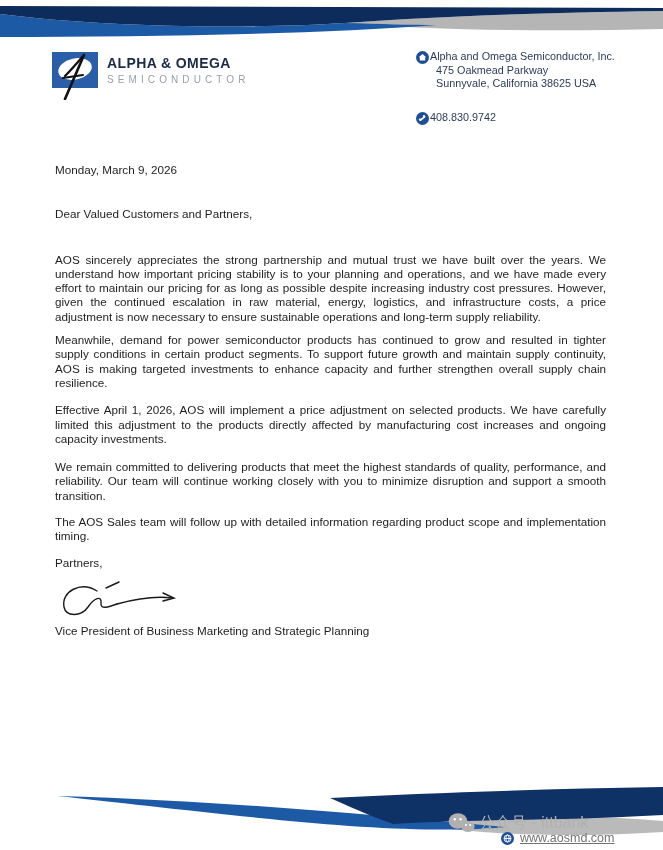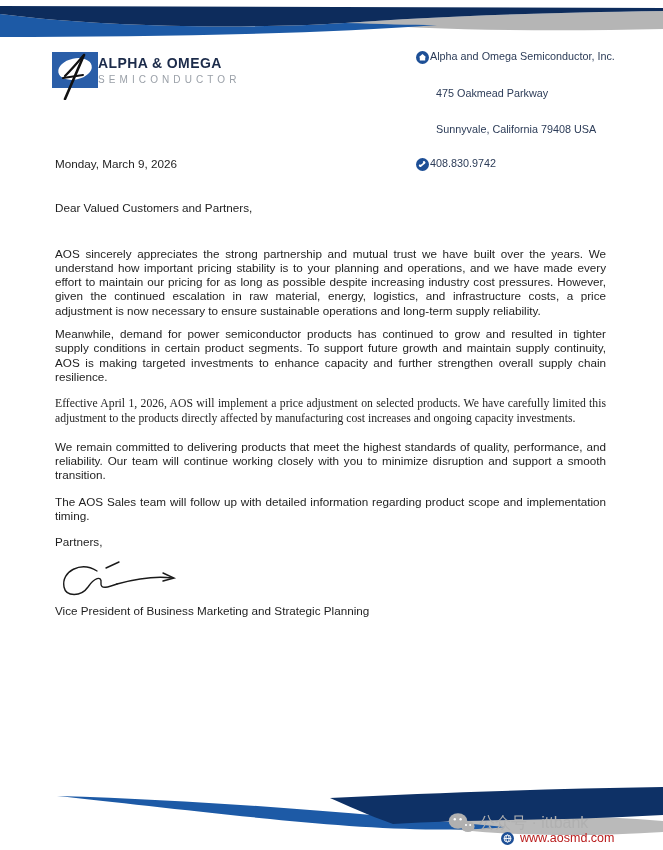--- a/index.html
+++ b/index.html
@@ -6,58 +6,58 @@
   .page {
     position:relative; width:663px; height:850px; margin:0 auto;
     background:#fff; overflow:hidden;
     font-family:"Liberation Sans", sans-serif; color:#1e1e1e;
   }
   svg { display:block; }
   .ribbon-top { position:absolute; top:0; left:0; z-index:1; }
   .ribbon-bottom { position:absolute; top:775px; left:0; z-index:1; }
 
   
-  .logo { position:absolute; top:52px; left:52px; display:flex; z-index:2; }
+  .logo { position:absolute; top:52px; left:52px; display:flex; gap:9px; z-index:2; }
   .logo-mark { width:46px; height:48px; flex:none; }
   .logo-text { padding-top:3px; }
   .logo-name { font-size:14px; font-weight:bold; color:#1c2b4a; letter-spacing:.4px; white-space:nowrap; }
   .logo-sub  { font-size:10px; color:#9aa0a8; letter-spacing:4.1px; margin-top:3px; white-space:nowrap; }
 
   .contact { position:absolute; top:50px; left:416px; width:236px; z-index:2;
              font-size:10.8px; line-height:13.4px; color:#2c3c58; }
   .c-row { display:flex; gap:1px; align-items:flex-start; }
   .icon-circle { width:13px; height:13px; border-radius:50%; background:#1d4f96;
                  flex:none; display:flex; align-items:center; justify-content:center; margin-top:0.5px; }
-  .c-indent { padding-left:20px;margin-top:23px; }
+  .c-indent { padding-left:20px; }
   .c-phone { margin-top:21px; }
 
   
-  .body { position:absolute; top:157px; left:55px; width:551px; z-index:2;
+  .body { position:absolute; top:163px; left:55px; width:551px; z-index:2;
           font-size:11.7px; line-height:14.3px; }
   .body p { margin:0; text-align:justify; }
   .date       { margin-bottom:30px !important; text-align:left !important; }
   .salutation { margin-bottom:31px !important; text-align:left !important; }
   .p1 { margin-bottom:9px  !important; }
   .p2 { margin-bottom:13px !important; }
-  .p3 { margin-bottom:14px !important;font-family:Liberation Serif, serif; }
+  .p3 { margin-bottom:14px !important; }
   .p4 { margin-bottom:12px !important; }
   .p5 { margin-bottom:12px !important; }
   .p6 { margin-bottom:14px !important; }
   .closing { text-align:left !important; }
   .sig-svg { margin:3px 0 1px -4px; }
   .signer-name  { margin-bottom:14px !important; text-align:left !important; }
   .signer-title { text-align:left !important; }
 
   
   .watermark { position:absolute; top:812px; left:448px; z-index:3;
                display:flex; align-items:center; gap:4px;
                color:#b0b0b0; font-size:16px; white-space:nowrap; }
   .site-row { position:absolute; top:831px; left:501px; z-index:3;
               display:flex; align-items:flex-end; gap:6px;
-              font-size:12.5px; color:#b91c1c; }
+              font-size:12.5px; color:#737373;text-decoration:underline; }
 </style>
 </head>
 <body>
 
 <div class="page">
 
   <svg class="ribbon-top" width="663" height="44" viewBox="0 0 663 44">
     <path d="M345,23 C430,17 520,13 663,11 L663,29 C545,32 430,30 345,23 Z" fill="#b5b5b5"></path>
     <path d="M0,14 C110,28 250,29 345,23 C380,24 410,25 437,25 C320,34 150,37 0,37 Z" fill="#1d5aa6"></path>
     <path d="M0,6 L663,8 L663,11 C520,13 430,17 345,23 C250,29 110,28 0,14 Z" fill="#0d2c5c"></path>
@@ -80,21 +80,21 @@
   <div class="contact">
     <div class="c-row">
       <span class="icon-circle">
         <svg width="9" height="9" viewBox="0 0 9 9">
           <path d="M4.5,1 L0.8,4.2 L1.8,4.2 L1.8,7.6 L7.2,7.6 L7.2,4.2 L8.2,4.2 Z" fill="#fff"></path>
         </svg>
       </span>
       <span>Alpha and Omega Semiconductor, Inc.</span>
     </div>
     <div class="c-indent">475 Oakmead Parkway</div>
-    <div class="c-indent">Sunnyvale, California 79408 USA</div>
+    <div class="c-indent">Sunnyvale, California 38625 USA</div>
     <div class="c-row c-phone">
       <span class="icon-circle">
         <svg width="9" height="9" viewBox="0 0 9 9">
           <g transform="rotate(-40 4.5 4.5)" fill="#fff">
             <rect x="1" y="3.6" width="7" height="1.8" rx="0.9"></rect>
             <rect x="0.8" y="2.5" width="2.1" height="2.6" rx="1"></rect>
             <rect x="6.1" y="2.5" width="2.1" height="2.6" rx="1"></rect>
           </g>
         </svg>
       </span>

